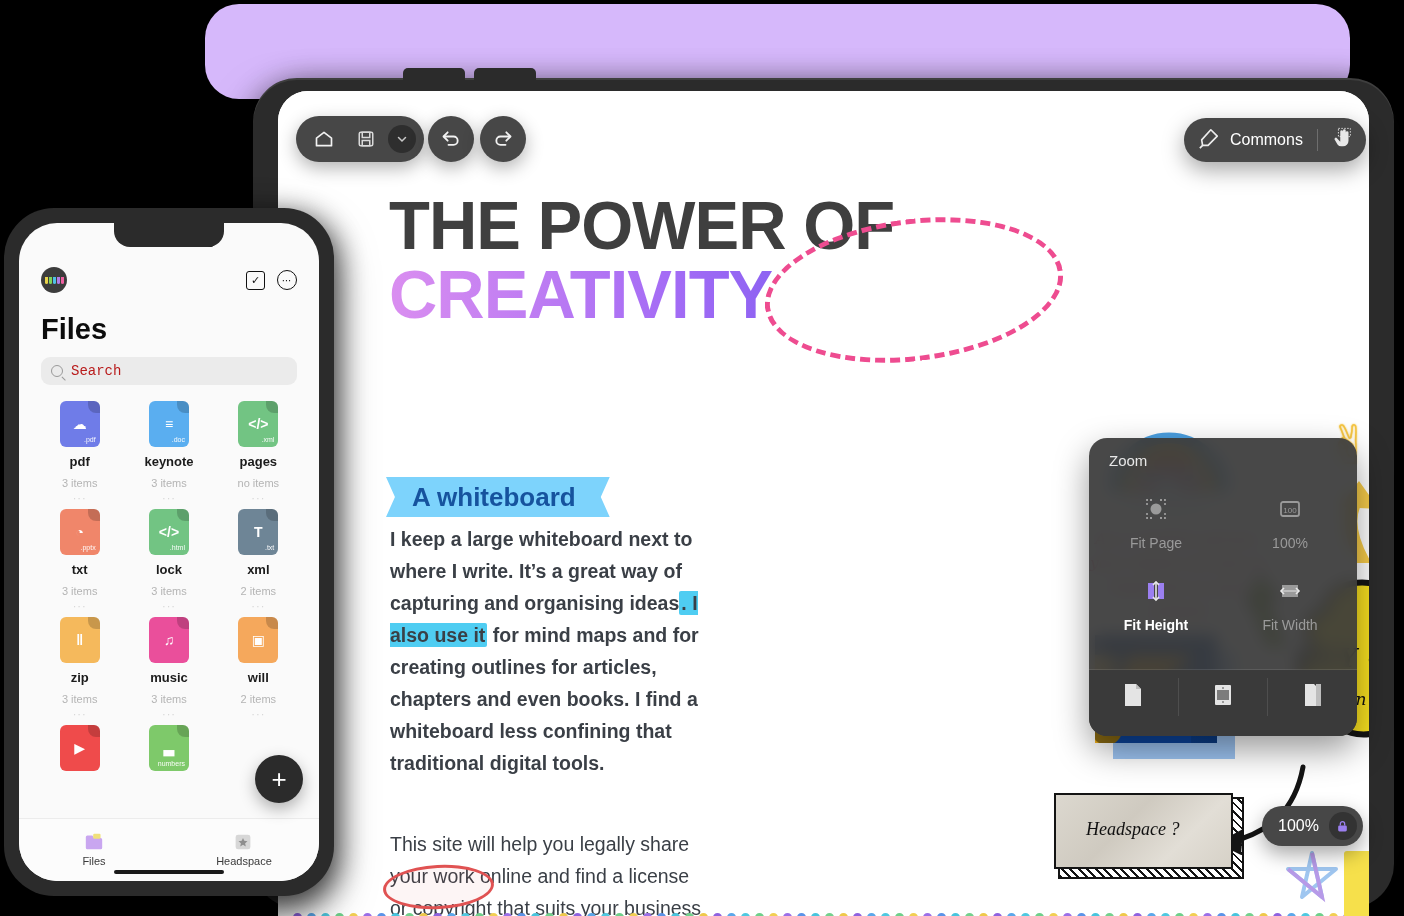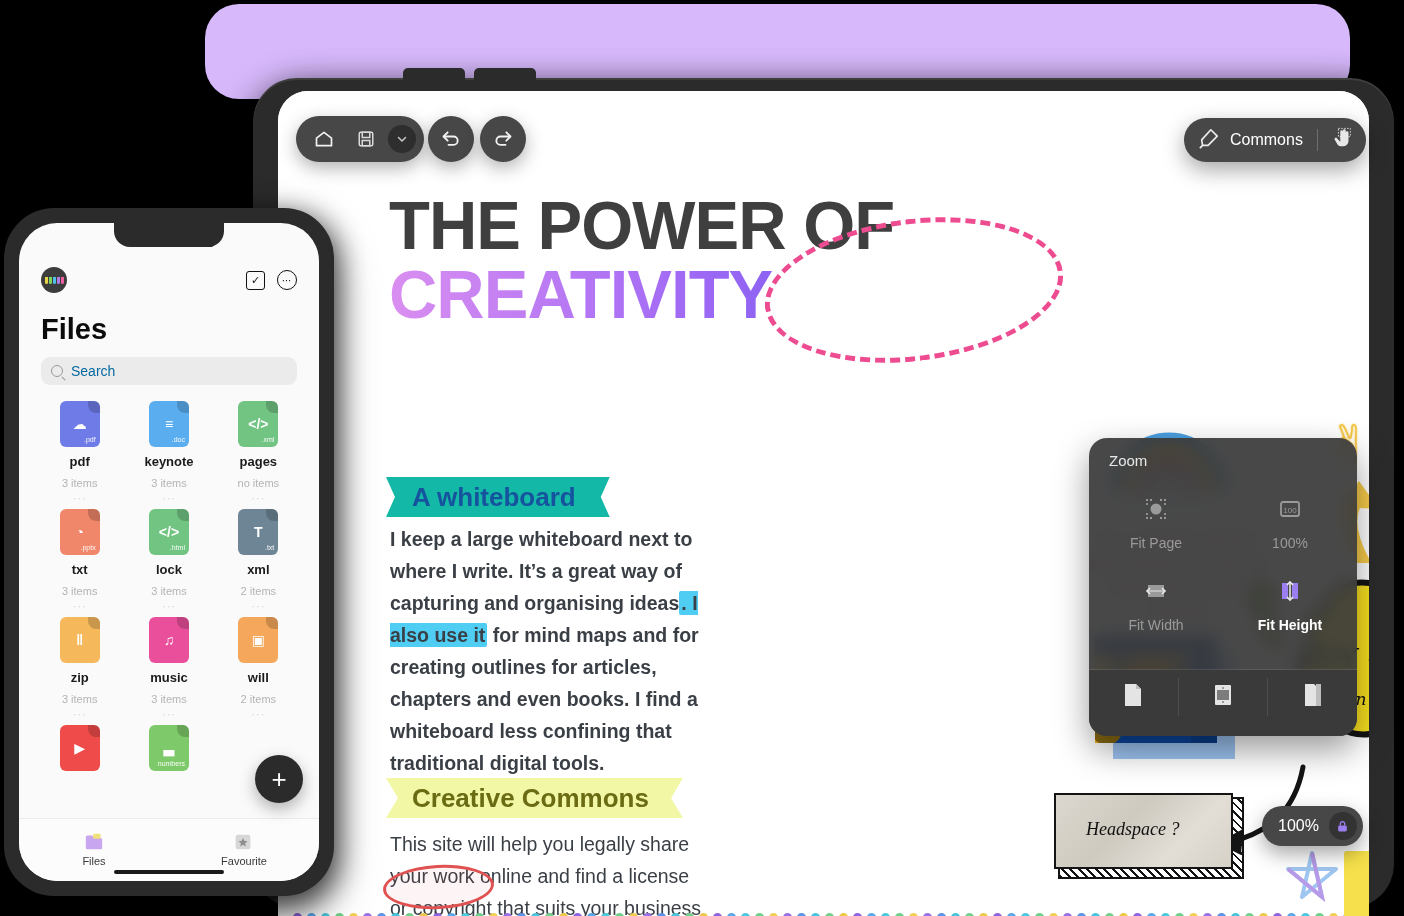--- a/index.html
+++ b/index.html
@@ -34,21 +34,21 @@
     letter-spacing:-1px;line-height:1.05;margin:0;transform:scaleX(.97);transform-origin:left;
     background:linear-gradient(90deg,#da8ef0 0%,#a46cf5 45%,#5b4dec 100%);
     -webkit-background-clip:text;background-clip:text;color:transparent;}
 
   .pink-ellipse{position:absolute;left:486px;top:128px;width:290px;height:132px;
     border:5px dashed #ee4c90;border-radius:50%;transform:rotate(-7deg);pointer-events:none;}
 
   
   .chip{position:absolute;height:40px;display:flex;align-items:center;padding:0 22px 0 26px;
     font-size:26px;font-weight:bold;}
-  .chip.blue{left:108px;top:386px;background:#14b8a6;color:#16539e;
+  .chip.blue{left:108px;top:386px;background:#7dd3fc;color:#16539e;
     clip-path:polygon(0 0,100% 0,96% 50%,100% 100%,0 100%,4% 50%);padding-right:34px;}
   .chip.yellow{left:108px;top:687px;background:#f2f7a6;color:#6a6b12;
     clip-path:polygon(0 0,100% 0,96% 50%,100% 100%,0 100%,4% 50%);padding-right:34px;}
 
   .para{position:absolute;left:112px;width:320px;font-size:19.5px;line-height:32px;
     color:#3a3f46;font-family:"Liberation Sans",sans-serif;}
   #para1{top:432px;font-weight:bold;}
   #para2{top:737px;}
 
   .hl-green{position:relative;}
@@ -183,21 +183,21 @@
   .ic-sq{width:17px;height:17px;border:1.6px solid #111;border-radius:3px;
     display:flex;align-items:center;justify-content:center;font-size:11px;color:#111;}
   .ic-circ{width:18px;height:18px;border:1.6px solid #111;border-radius:50%;
     display:flex;align-items:center;justify-content:center;font-size:10px;color:#111;letter-spacing:.5px;}
   .ph-title{position:absolute;left:22px;top:90px;font-size:29px;font-weight:bold;color:#0c0c0c;}
   .ph-search{position:absolute;left:22px;top:134px;width:256px;height:28px;background:#ebebeb;
     border-radius:9px;display:flex;align-items:center;gap:8px;padding:0 10px;box-sizing:border-box;}
   .ph-search .mag{width:10px;height:10px;border:1.4px solid #9a9a9a;border-radius:50%;position:relative;}
   .ph-search .mag::after{content:"";position:absolute;right:-4px;bottom:-3px;width:5px;height:1.4px;
     background:#9a9a9a;transform:rotate(45deg);}
-  .ph-search span{color:#0369a1;font-size:14px;}
+  .ph-search span{color:#b91c1c;font-size:14px;font-family:Liberation Mono, monospace;}
 
   .filegrid{position:absolute;left:16px;top:178px;width:268px;display:grid;
     grid-template-columns:repeat(3,1fr);row-gap:6px;}
   .fcell{display:flex;flex-direction:column;align-items:center;}
   .ficon{width:40px;height:46px;border-radius:6px;position:relative;display:flex;
     align-items:center;justify-content:center;color:#fff;}
   .ficon .fold{position:absolute;right:0;top:0;width:12px;height:12px;
     background:rgba(0,0,0,.18);border-radius:0 6px 0 8px;}
   .ficon .ext{position:absolute;right:4px;bottom:4px;font-size:7px;color:rgba(255,255,255,.95);}
   .ficon .gl{font-size:14px;font-weight:bold;}
@@ -235,21 +235,20 @@
 
         <div class="title-wrap">
           <div class="title1">THE POWER OF</div>
           <div class="title2">CREATIVITY</div>
         </div>
         <div class="pink-ellipse"></div>
 
         <div class="chip blue">A whiteboard</div>
         <div class="para" id="para1"><span>I keep a </span><span class="hl-green">large whiteboard</span><span> next to where I write. It’s a great way of capturing and organising ideas</span><span class="hl-cyan">. I also use it</span><span> for mind maps and for creating outlines for articles, chapters and even books. I find a whiteboard less confining that traditional digital tools.</span></div>
 
-        <div class="chip yellow">Creative Commons</div>
         <div class="para" id="para2">This site will help you legally share your work online and find a license or copyright that suits your business model, website or project. The site’s search tool</div>
         <div class="circle-red"></div>
 
         <div class="nice-cloud"></div>
         <svg class="rainbow" viewBox="0 0 130 92">
           <path d="M12 70 A53 53 0 0 1 118 70" fill="none" stroke="#4a9fe0" stroke-width="11"></path>
           <path d="M23 70 A42 42 0 0 1 107 70" fill="none" stroke="#f2c game" stroke-width="11"></path>
           <path d="M23 70 A42 42 0 0 1 107 70" fill="none" stroke="#f3c73f" stroke-width="11"></path>
           <path d="M34 70 A31 31 0 0 1 96 70" fill="none" stroke="#ef7b4e" stroke-width="11"></path>
           <path d="M45 70 A20 20 0 0 1 85 70" fill="none" stroke="#e85c6a" stroke-width="11"></path>
@@ -445,37 +444,37 @@
             </svg></span>
           <span class="zl">Fit Page</span>
         </div>
         <div class="zitem">
           <span><svg width="24" height="24" viewBox="0 0 24 24">
               <rect x="3" y="5" width="18" height="14" rx="2" fill="none" stroke="#9a9a9a" stroke-width="1.8"></rect>
               <text x="12" y="16" font-size="8" fill="#9a9a9a" text-anchor="middle" font-family="Liberation Sans">100</text>
             </svg></span>
           <span class="zl">100%</span>
         </div>
+        <div class="zitem active">
+          <span><svg width="24" height="24" viewBox="0 0 24 24">
+              <rect x="4" y="4" width="6" height="16" fill="#9b7ff0"></rect>
+              <rect x="14" y="4" width="6" height="16" fill="#9b7ff0"></rect>
+              <path d="M12 3v18" stroke="#e8e8e8" stroke-width="1.6"></path>
+              <path d="M9 6l3-3 3 3M9 18l3 3 3-3" fill="none" stroke="#e8e8e8" stroke-width="1.6"></path>
+            </svg></span>
+          <span class="zl">Fit Height</span>
+        </div>
         <div class="zitem">
           <span><svg width="24" height="24" viewBox="0 0 24 24">
               <rect x="4" y="6" width="16" height="5" fill="#9a9a9a"></rect>
               <rect x="4" y="13" width="16" height="5" fill="#9a9a9a"></rect>
               <path d="M3 12h18" stroke="#e8e8e8" stroke-width="1.6"></path>
               <path d="M6 9 3 12l3 3M18 9l3 3-3 3" fill="none" stroke="#e8e8e8" stroke-width="1.6"></path>
             </svg></span>
           <span class="zl">Fit Width</span>
-        </div>
-        <div class="zitem active">
-          <span><svg width="24" height="24" viewBox="0 0 24 24">
-              <rect x="4" y="4" width="6" height="16" fill="#9b7ff0"></rect>
-              <rect x="14" y="4" width="6" height="16" fill="#9b7ff0"></rect>
-              <path d="M12 3v18" stroke="#e8e8e8" stroke-width="1.6"></path>
-              <path d="M9 6l3-3 3 3M9 18l3 3 3-3" fill="none" stroke="#e8e8e8" stroke-width="1.6"></path>
-            </svg></span>
-          <span class="zl">Fit Height</span>
         </div>
       </div>
     <div class="zdiv"></div>
     <div class="pvrow" id="pv-row">
         <div class="pv">
           <span><svg width="20" height="24" viewBox="0 0 20 24">
               <path d="M2 1h11l5 5v17H2Z" fill="#e4e4e4"></path>
               <path d="M13 1v5h5" fill="#bdbdbd"></path>
             </svg></span>
         </div>
@@ -671,20 +670,20 @@
           </span>
           <span>Files</span>
         </div>
         <div class="tab">
           <span class="tabico">
             <svg width="18" height="18" viewBox="0 0 22 22">
                 <rect x="2" y="2" width="18" height="18" rx="3" fill="#d7d7d7"></rect>
                 <path d="M11 6 l1.6 3.6 3.9.4-2.9 2.6.8 3.8L11 14.4 7.6 16.4l.8-3.8-2.9-2.6 3.9-.4Z" fill="#8e8e8e"></path>
               </svg>
           </span>
-          <span>Favourite</span>
+          <span>Headspace</span>
         </div>
       </div>
       <div class="homebar"></div>
     </div>
   </div>
 
 </div>
 
 </body></html>

